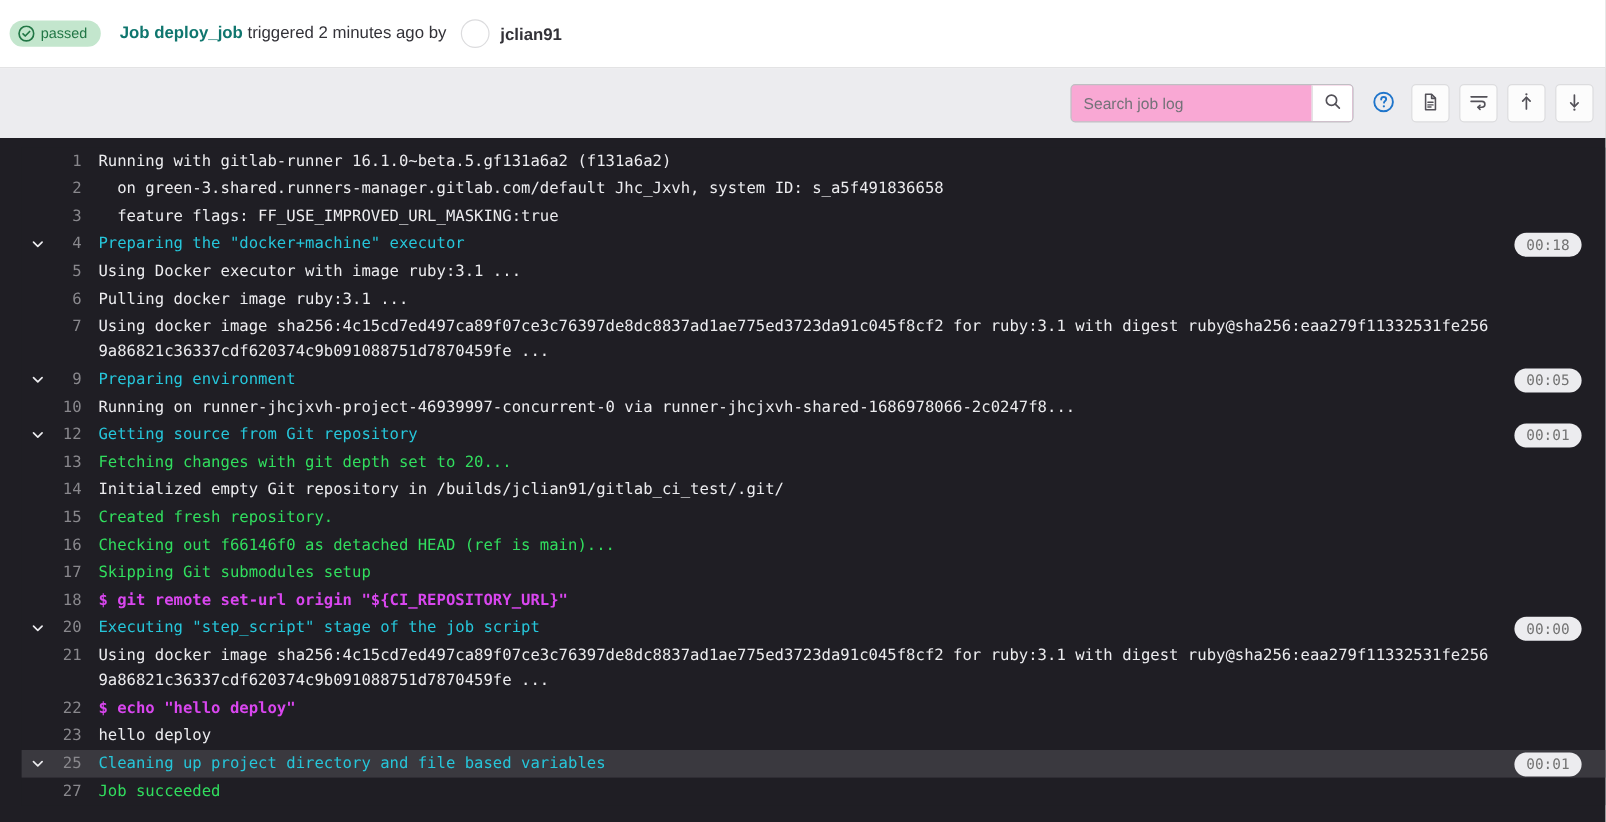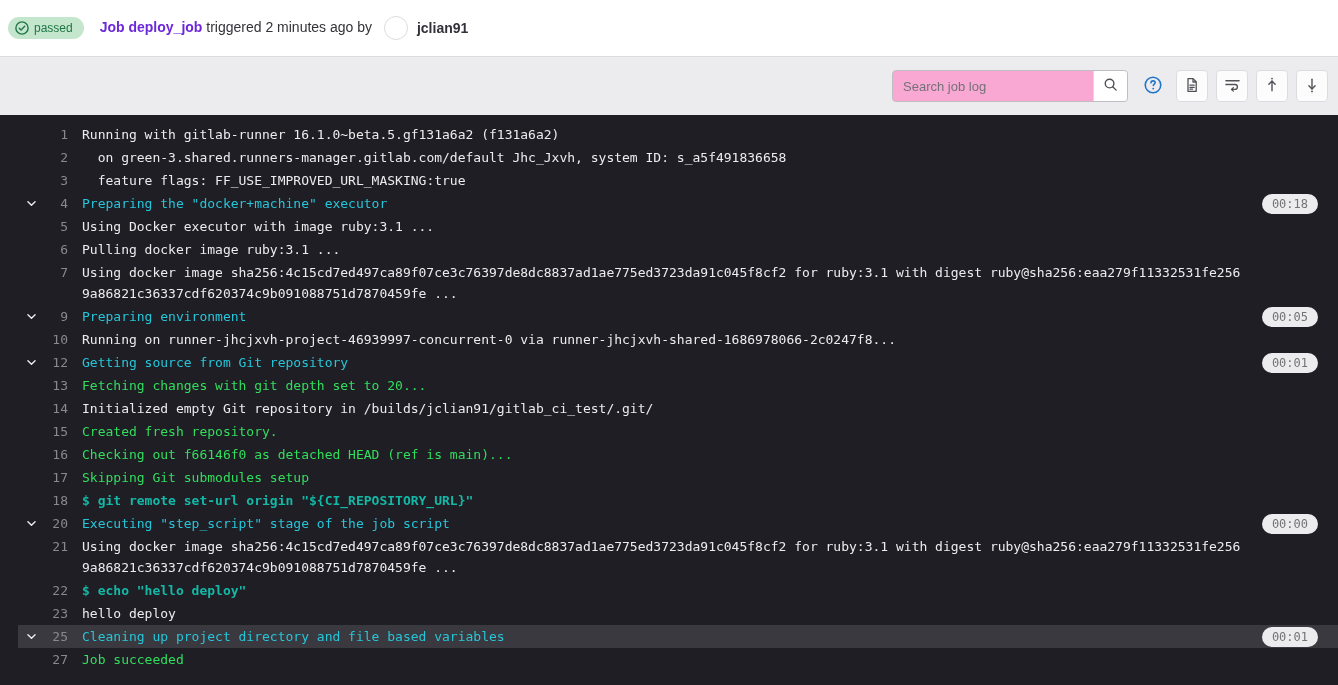--- a/index.html
+++ b/index.html
@@ -37,21 +37,21 @@
     font-weight: 400;
   }
   .status-badge .sb-icon { display: inline-flex; }
   .header-text {
     margin-left: 16px;
     font-size: 14px;
     color: #333238;
     line-height: 20px;
     white-space: nowrap;
   }
-  .header-text .strong { font-weight: 700; color: #6d28d9; }
+  .header-text .strong { font-weight: 700; color: #0f766e; }
   .avatar {
     display: inline-block;
     width: 24px;
     height: 24px;
     border-radius: 50%;
     border: 1px solid #dcdcde;
     background: #fff;
     vertical-align: middle;
     margin: 0 9px 0 8px;
   }
@@ -174,21 +174,21 @@
   .content {
     flex: 1;
     white-space: pre-wrap;
     word-break: break-all;
     padding-right: 96px;
     font-family: "DejaVu Sans Mono", "Liberation Mono", monospace;
   }
   .c-default { color: #ececef; }
   .c-section { color: #26c6da; }
   .c-green   { color: #31de5e; }
-  .c-green-bold { color: #14b8a6; font-weight: 700; }
+  .c-green-bold { color: #d946ef; font-weight: 700; }
   .duration {
     position: absolute;
     right: 20px;
     top: 2px;
     background: #ececef;
     color: #737373;
     border-radius: 20px;
     font-size: 12px;
     line-height: 16px;
     padding: 2px 10px;

